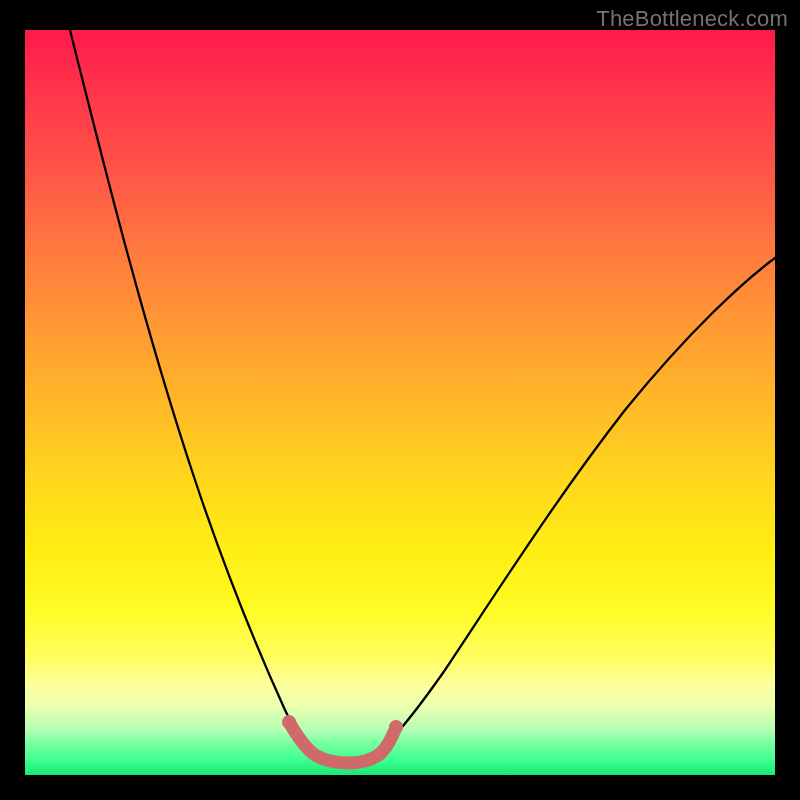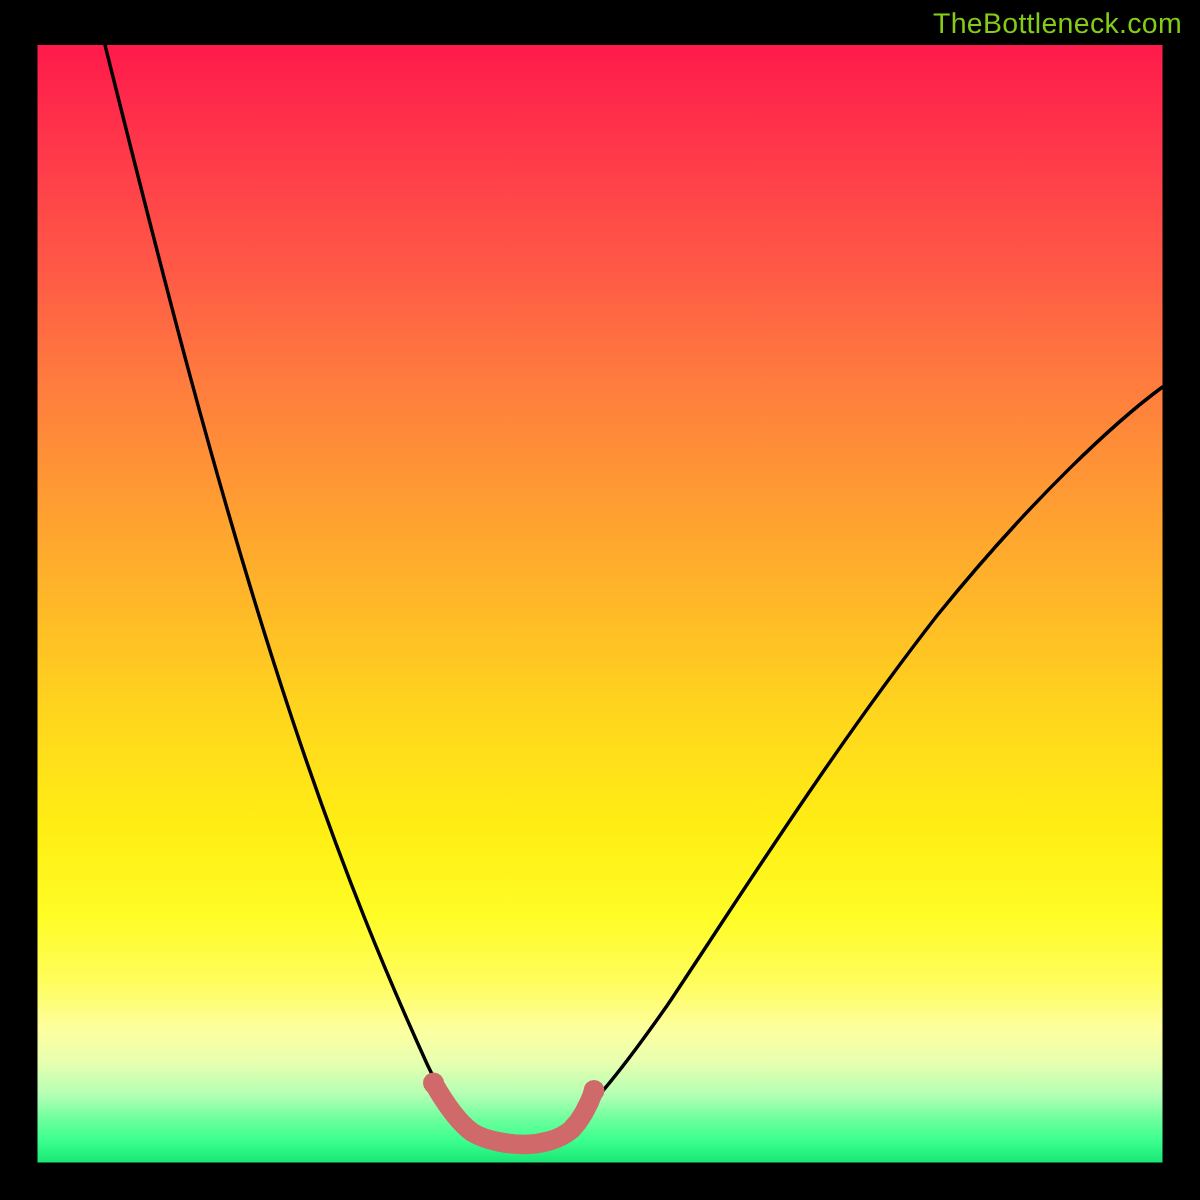--- a/index.html
+++ b/index.html
@@ -14,22 +14,22 @@
   .frame {
     position: relative;
     width: 800px;
     height: 800px;
     background: #000;
   }
   .watermark {
     position: absolute;
     top: 6px;
     right: 12px;
-    color: #84cc16;
-    font-size: 19px;
+    color: #737373;
+    font-size: 22px;
     font-weight: 400;
     letter-spacing: 0.2px;
     z-index: 10;
   }
   .plot-area {
     position: absolute;
     left: 25px;
     top: 30px;
     width: 750px;
     height: 745px;

